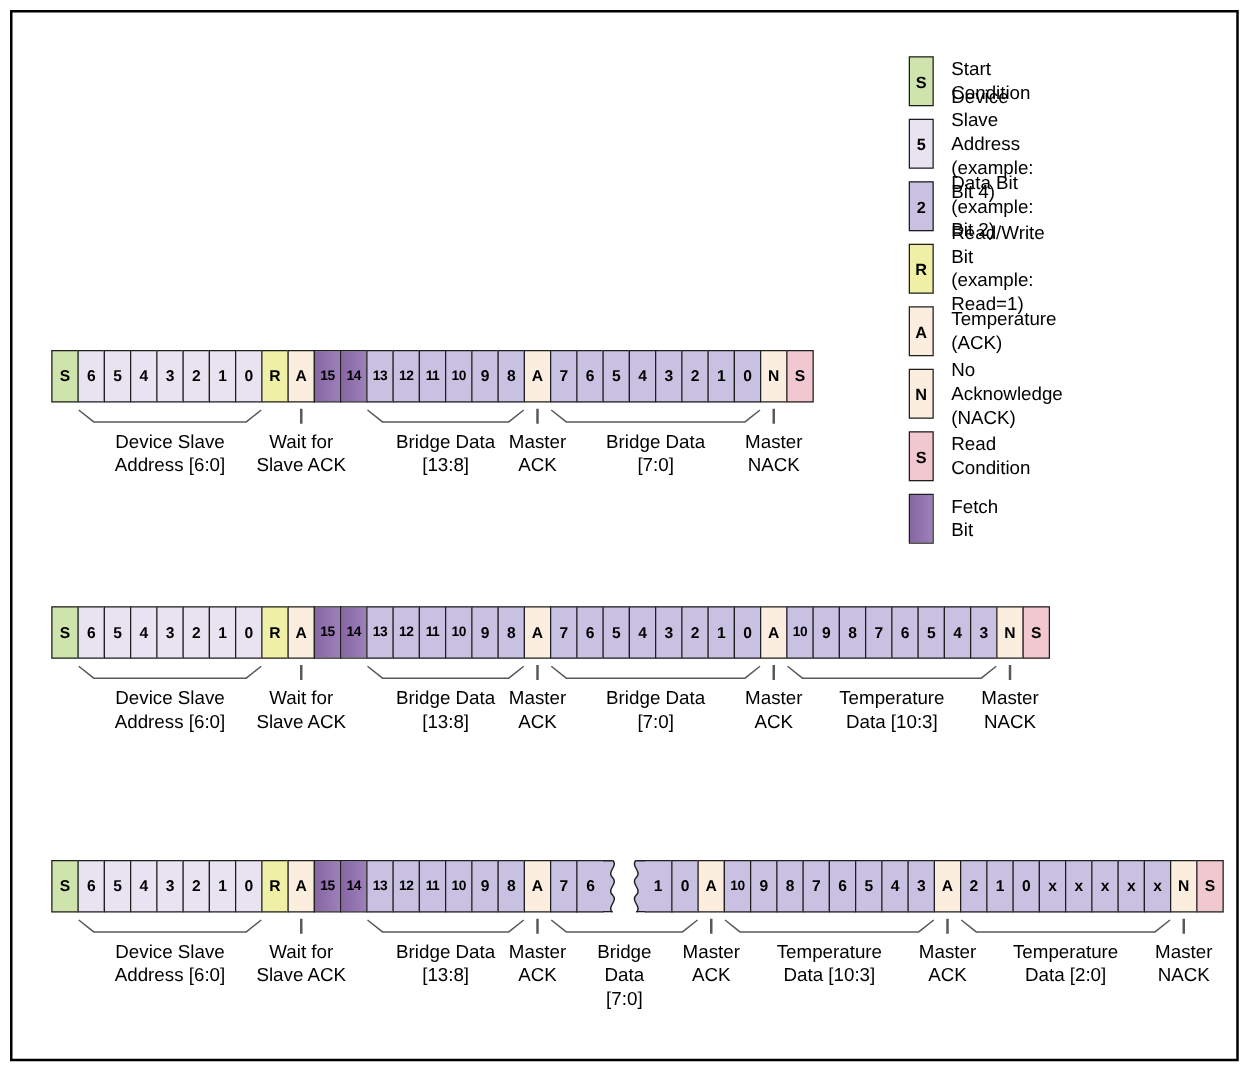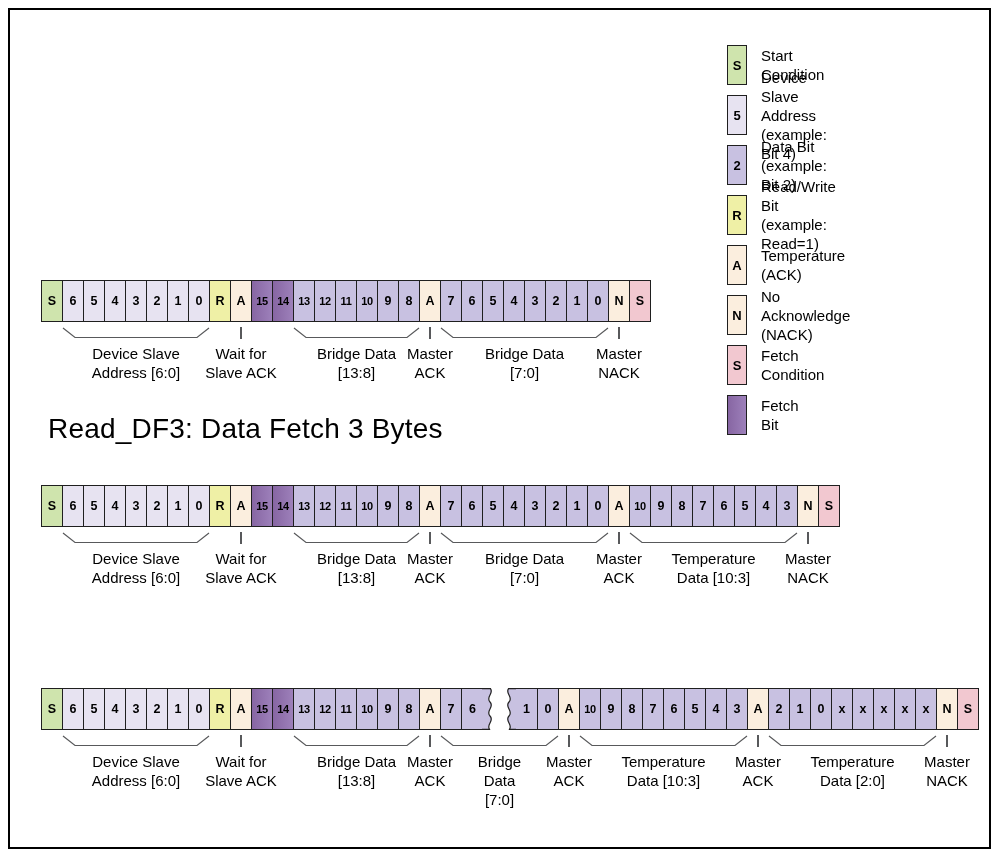--- a/index.html
+++ b/index.html
@@ -70,21 +70,21 @@
         <div class="legend-swatch" style="background: rgb(251, 238, 222);">A</div>
         <div class="legend-label">Temperature (ACK)</div>
       </div>
       <div class="legend-item" style="top: 250px;">
         <div class="legend-swatch" style="background: rgb(251, 238, 222);">N</div>
         <div class="legend-label">No Acknowledge
 (NACK)</div>
       </div>
       <div class="legend-item" style="top: 300px;">
         <div class="legend-swatch" style="background: rgb(242, 200, 208);">S</div>
-        <div class="legend-label">Fetch Condition</div>
+        <div class="legend-label">Read Condition</div>
       </div>
       <div class="legend-item" style="top: 350px;">
         <div class="legend-swatch" style="background: linear-gradient(90deg, rgb(135, 102, 163), rgb(157, 128, 186));"></div>
         <div class="legend-label">Fetch Bit</div>
       </div>
     </div>
 
   <div class="bitrow" id="row-0" style="top:280px">
       <div class="cell" style="background: rgb(207, 228, 173);">S</div>
       <div class="cell" style="background: rgb(231, 227, 241);">6</div>
@@ -110,21 +110,20 @@
       <div class="cell" style="background: rgb(200, 193, 225);">5</div>
       <div class="cell" style="background: rgb(200, 193, 225);">4</div>
       <div class="cell" style="background: rgb(200, 193, 225);">3</div>
       <div class="cell" style="background: rgb(200, 193, 225);">2</div>
       <div class="cell" style="background: rgb(200, 193, 225);">1</div>
       <div class="cell" style="background: rgb(200, 193, 225);">0</div>
       <div class="cell" style="background: rgb(251, 238, 222);">N</div>
       <div class="cell" style="background: rgb(242, 200, 208);">S</div>
     </div>
 
-  <div class="section-title" style="top:413px">Read_DF3: Data Fetch 3 Bytes</div>
   <div class="bitrow" id="row-1" style="top:485px">
       <div class="cell" style="background: rgb(207, 228, 173);">S</div>
       <div class="cell" style="background: rgb(231, 227, 241);">6</div>
       <div class="cell" style="background: rgb(231, 227, 241);">5</div>
       <div class="cell" style="background: rgb(231, 227, 241);">4</div>
       <div class="cell" style="background: rgb(231, 227, 241);">3</div>
       <div class="cell" style="background: rgb(231, 227, 241);">2</div>
       <div class="cell" style="background: rgb(231, 227, 241);">1</div>
       <div class="cell" style="background: rgb(231, 227, 241);">0</div>
       <div class="cell" style="background: rgb(239, 240, 166);">R</div>

